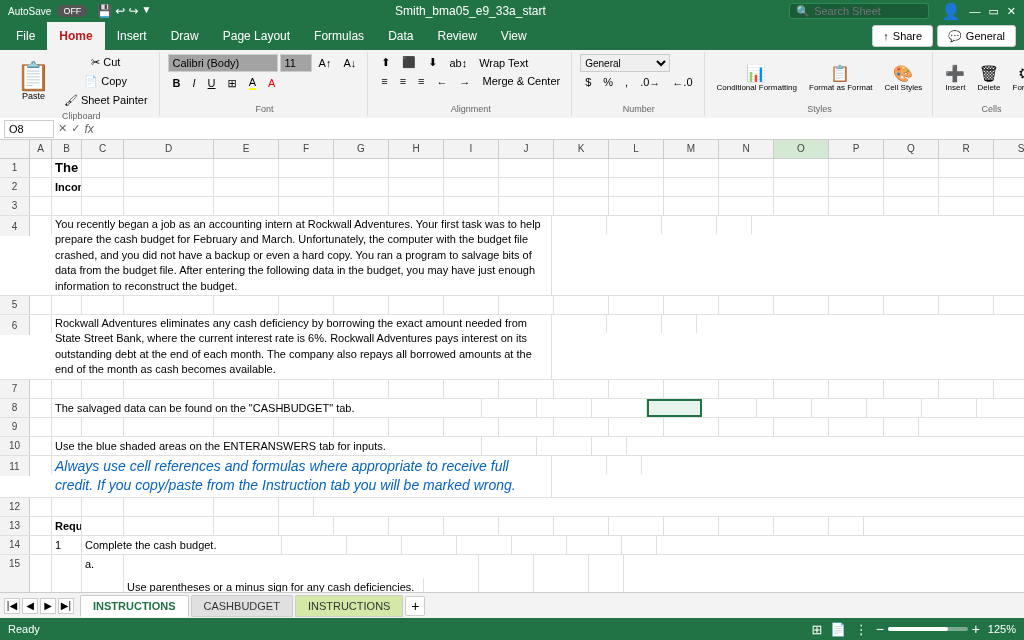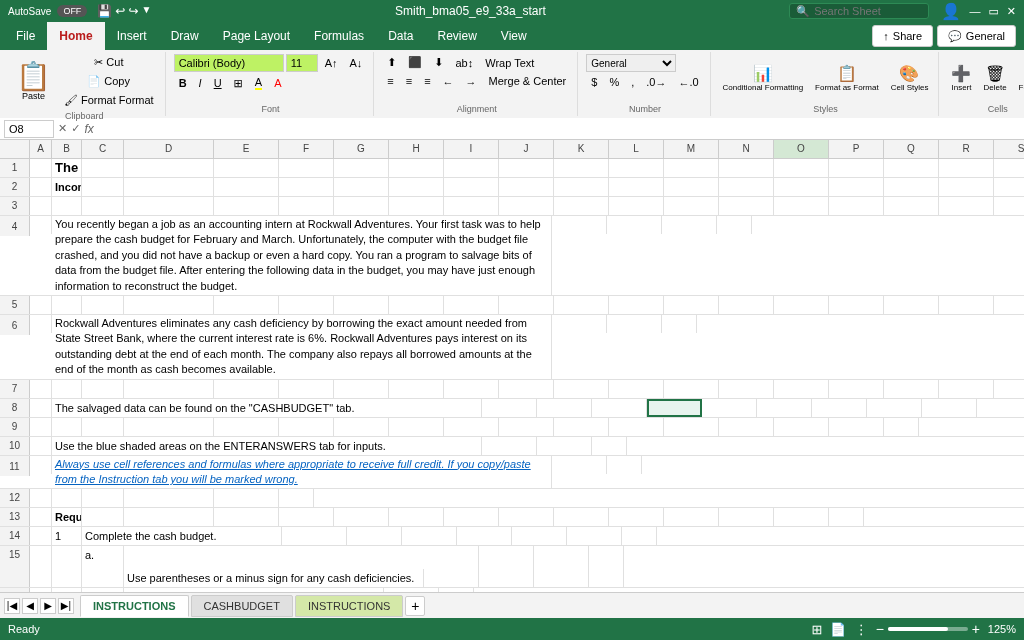--- a/index.html
+++ b/index.html
@@ -152,21 +152,21 @@
       flex-direction: column;
       gap: 2px;
     }
     .font-row1, .font-row2 {
       display: flex;
       align-items: center;
       gap: 2px;
     }
     .font-name-box, .font-size-box {
       border: 1px solid #ccc;
-      background: #bef264;
+      background: #a3a3a3;
       padding: 1px 4px;
       font-size: 11px;
       height: 18px;
     }
     .font-name-box { width: 110px; }
     .font-size-box { width: 32px; }
 
     
     #formula-bar {
       display: flex;
@@ -455,21 +455,21 @@
 
   <div class="ribbon-group">
     <div class="ribbon-group-items">
       <div class="paste-area">
         <span class="paste-icon">📋</span>
         <span style="font-size:9px;">Paste</span>
       </div>
       <div style="display:flex;flex-direction:column;gap:2px;">
         <button class="ribbon-small-btn">✂ <span>Cut</span></button>
         <button class="ribbon-small-btn">📄 <span>Copy</span></button>
-        <button class="ribbon-small-btn">🖌 <span>Format Format</span></button>
+        <button class="ribbon-small-btn">🖌 <span>Sheet Painter</span></button>
       </div>
     </div>
     <span class="ribbon-group-label">Clipboard</span>
   </div>
 
   <div class="ribbon-group">
     <div class="font-controls">
       <div class="font-row1">
         <input type="text" class="font-name-box" value="Calibri (Body)" style="">
         <input type="text" class="font-size-box" value="11" style="">
@@ -784,21 +784,21 @@
         <div class="grid-cell col-A"></div>
         <div class="grid-cell" style="width:430px;overflow:visible;white-space:nowrap;font-size:11px;">Use the blue shaded areas on the ENTERANSWERS tab for inputs.</div>
         <div class="grid-cell col-O"></div>
         <div class="grid-cell col-P"></div>
         <div class="grid-cell col-V"></div>
       </div>
 
       <div class="grid-row" style="min-height:32px;align-items:flex-start;">
         <div class="row-num" style="padding-top:2px;">11</div>
         <div class="grid-cell col-A"></div>
-        <div class="grid-cell link-blue" style="width:500px;white-space:normal;overflow:visible;font-size:11px;line-height:1.4;text-decoration:underline;">Always use cell references and formulas where appropriate to receive full credit. If you copy/paste from the Instruction tab you will be marked wrong.</div>
+        <div class="grid-cell link-blue" style="width:500px;white-space:normal;overflow:visible;font-size:14px;line-height:1.4;">Always use cell references and formulas where appropriate to receive full credit. If you copy/paste from the Instruction tab you will be marked wrong.</div>
         <div class="grid-cell col-O"></div>
         <div class="grid-cell col-V"></div>
       </div>
 
       <div class="grid-row" style="min-height:14px;">
         <div class="row-num">12</div>
         <div class="grid-cell col-A"></div>
         <div class="grid-cell col-B"></div>
         <div class="grid-cell col-C"></div>
         <div class="grid-cell col-D"></div>

